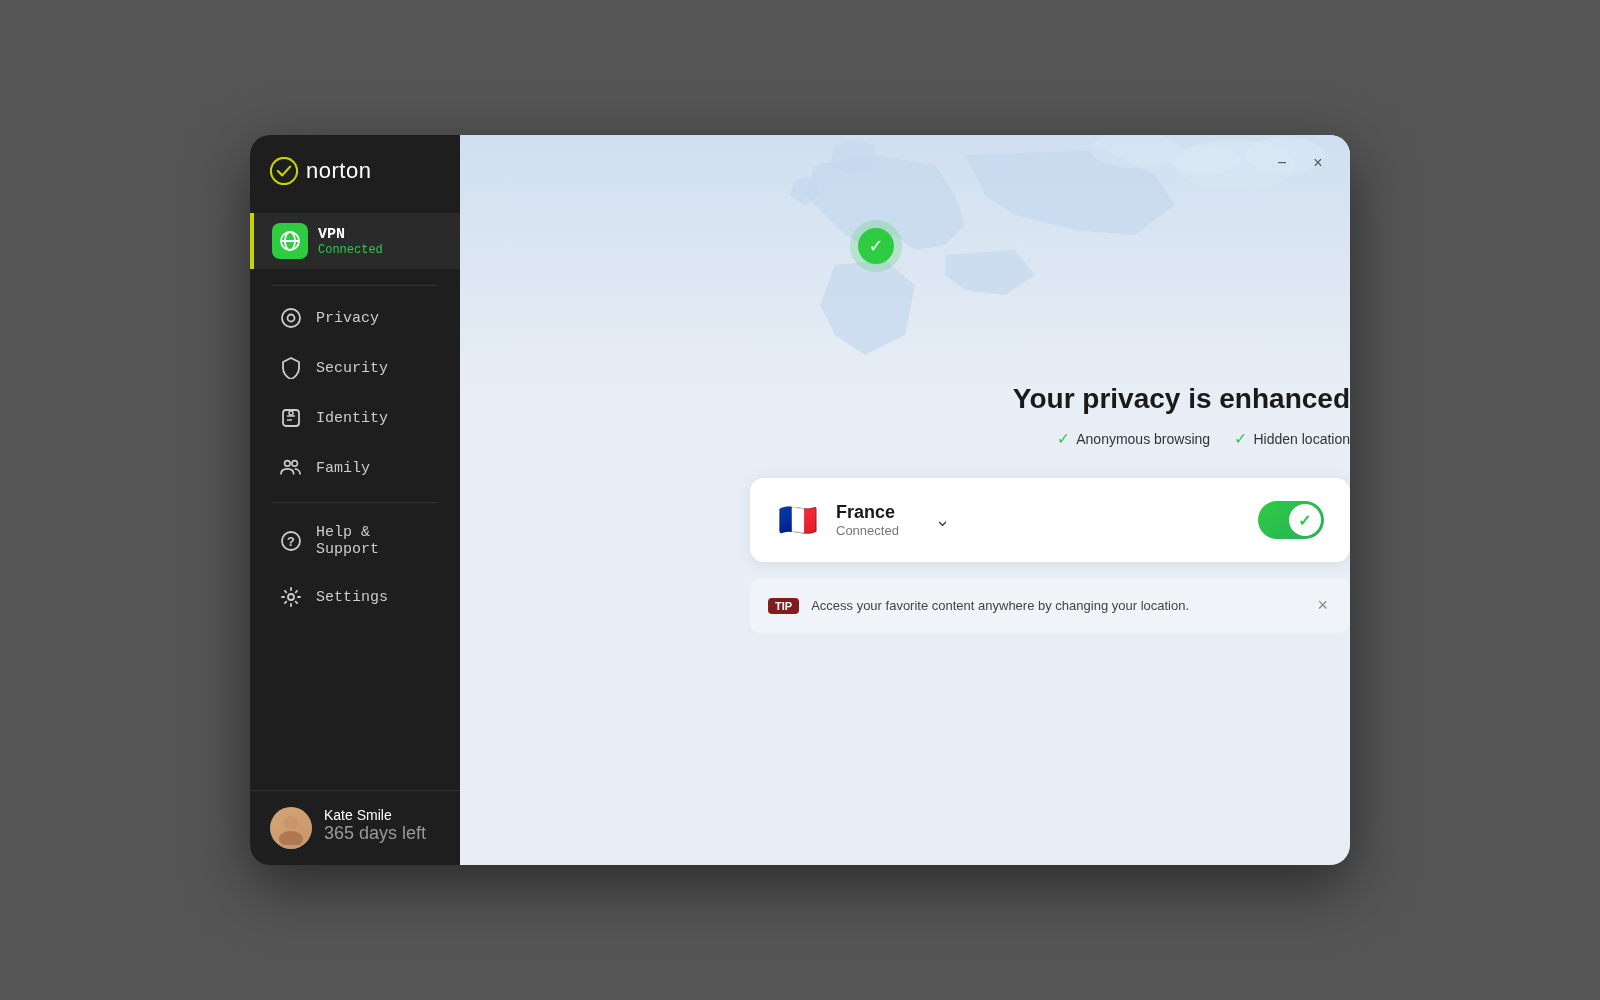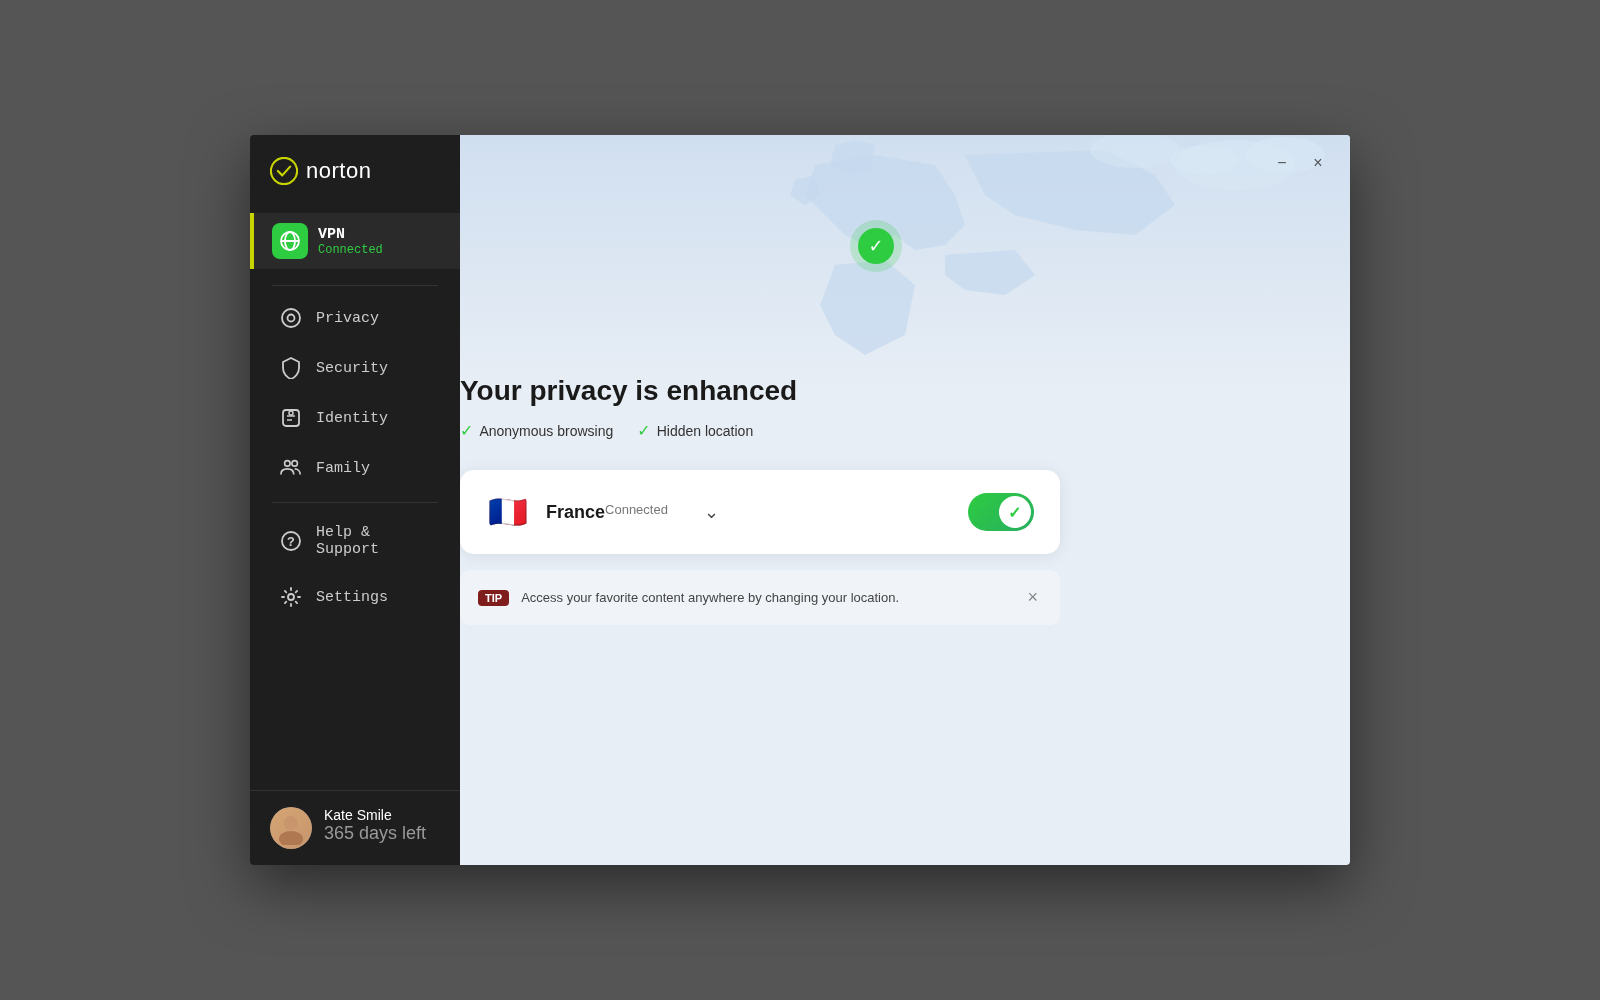--- a/index.html
+++ b/index.html
@@ -9,21 +9,21 @@
       display: flex;
       justify-content: center;
       align-items: center;
       min-height: 100vh;
       font-family: -apple-system, BlinkMacSystemFont, 'Segoe UI', sans-serif;
     }
 
     .app-window {
       width: 1100px;
       height: 730px;
-      border-radius: 4px;
+      border-radius: 20px;
       overflow: hidden;
       display: flex;
       box-shadow: 0 20px 60px rgba(0,0,0,0.5);
       position: relative;
     }
 
     
     .sidebar {
       width: 210px;
       background: #1e1e1e;
@@ -247,24 +247,25 @@
       color: #fff;
       font-size: 18px;
     }
 
     
     .content-area {
       position: relative;
       z-index: 5;
       display: flex;
       flex-direction: column;
-      align-items: flex-start;
+      align-items: flex-end;
       padding-top: 240px;
       padding-bottom: 20px;
       flex: 1;
+      margin-top: 8px;
     }
 
     .privacy-title {
       font-size: 28px;
       font-weight: 700;
       color: #1a1a1a;
       margin-bottom: 14px;
     }
 
     .privacy-badges {
@@ -311,21 +312,21 @@
       border-radius: 50%;
       overflow: hidden;
       display: flex;
       align-items: center;
       justify-content: center;
       font-size: 32px;
     }
 
     .location-text {
       display: flex;
-      flex-direction: row;
+      flex-direction: column;
     }
 
     .location-name {
       font-size: 18px;
       font-weight: 600;
       color: #1a1a1a;
     }
 
     .location-status {
       font-size: 13px;

